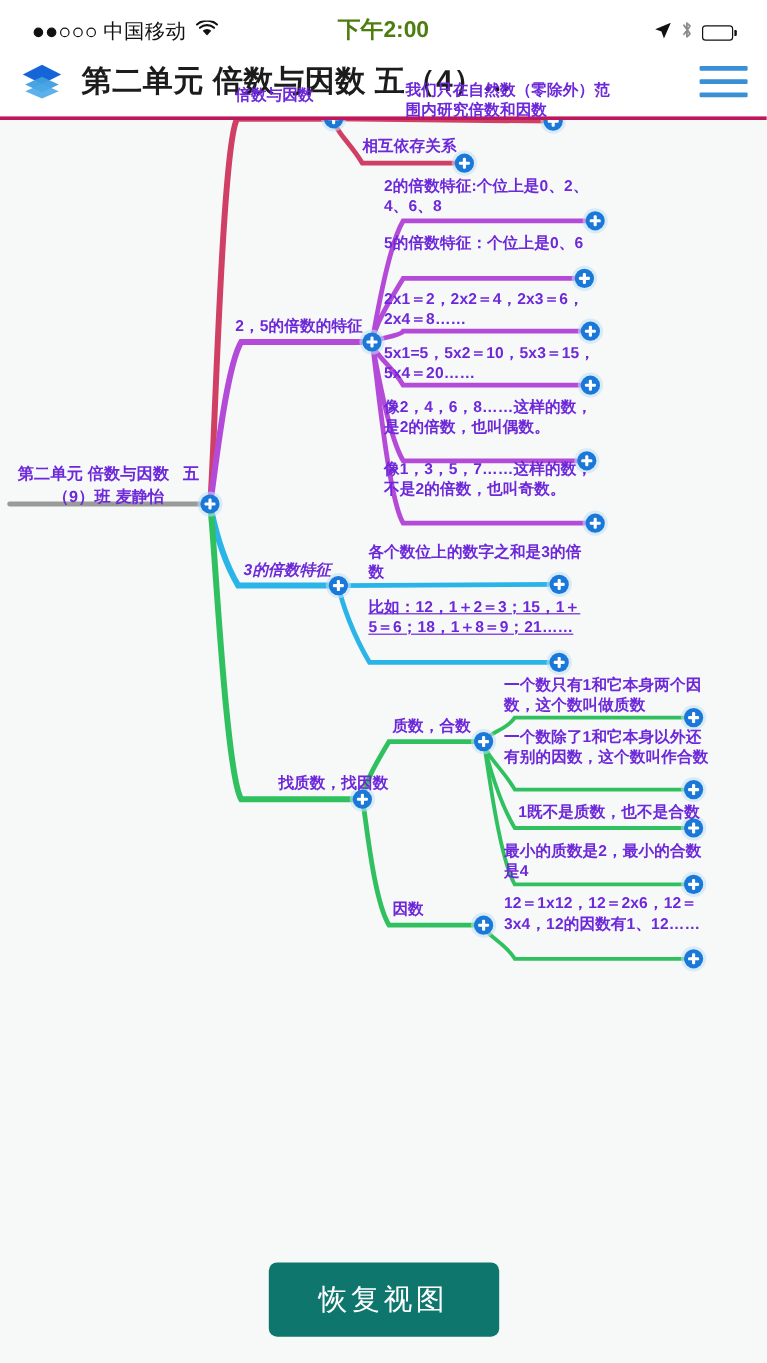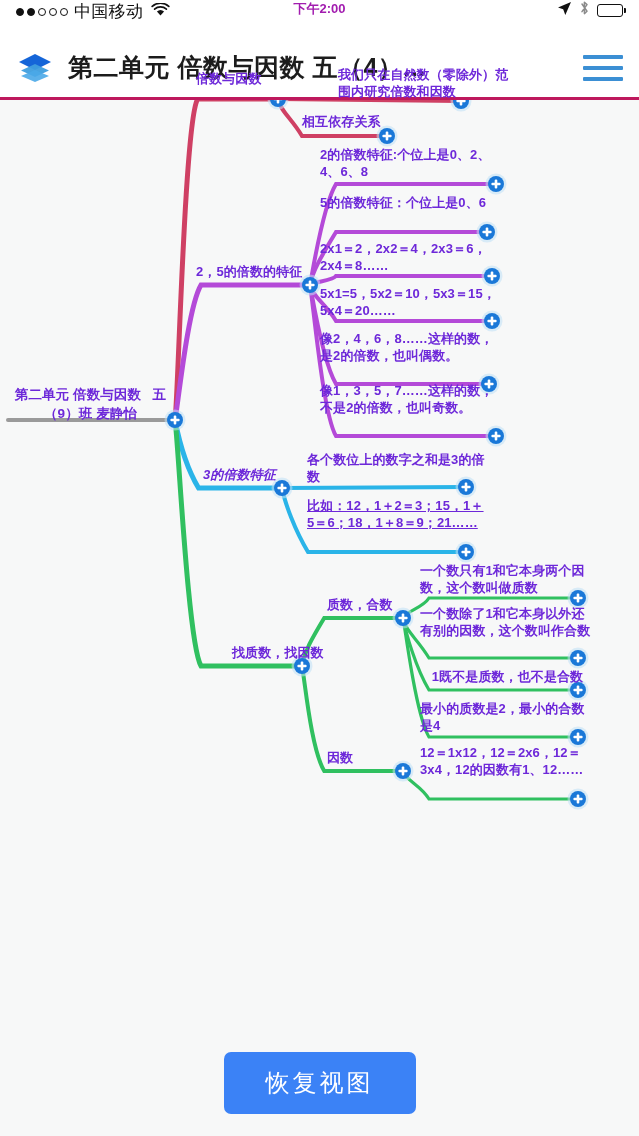--- a/index.html
+++ b/index.html
@@ -13,22 +13,22 @@
     font-family: "Liberation Sans", "DejaVu Sans", sans-serif;
     overflow: hidden;
     position: relative;
   }
 
   
   .statusbar {
     height: 38px;
     background: #ffffff;
     display: flex;
-    align-items: flex-start;
-    padding: 0 16px;
+    align-items: flex-end;
+    padding: 0 28px;
     box-sizing: border-box;
     position: relative;
   }
   .sb-left {
     display: flex;
     align-items: center;
     gap: 6px;
   }
   .dots { display: flex; align-items: center; gap: 3px; }
   .dot {
@@ -38,23 +38,23 @@
   .dot.filled { background: #111; }
   .carrier {
     font-size: 17px; color: #111; font-weight: 500;
     letter-spacing: 0.3px;
   }
   .wifi { margin-left: 2px; }
   .sb-center {
     position: absolute;
     left: 0; right: 0;
     text-align: center;
-    font-size: 13px;
+    font-size: 19px;
     font-weight: bold;
-    color: #a21caf;
+    color: #4d7c0f;
     pointer-events: none;
   }
   .sb-right {
     margin-left: auto;
     display: flex;
     align-items: center;
     gap: 7px;
     z-index: 2;
   }
   .battery {
@@ -139,21 +139,21 @@
 
   
   .restore-wrap {
     position: absolute;
     left: 0; right: 0;
     bottom: 22px;
     display: flex;
     justify-content: center;
   }
   .restore-btn {
-    background: #3b82f6;
+    background: #0f766e;
     color: #ffffff;
     border: none;
     border-radius: 7px;
     font-size: 24px;
     font-family: Liberation Serif, serif;
     padding: 15px 42px;
     letter-spacing: 3px;
     cursor: pointer;
   }
 </style>

